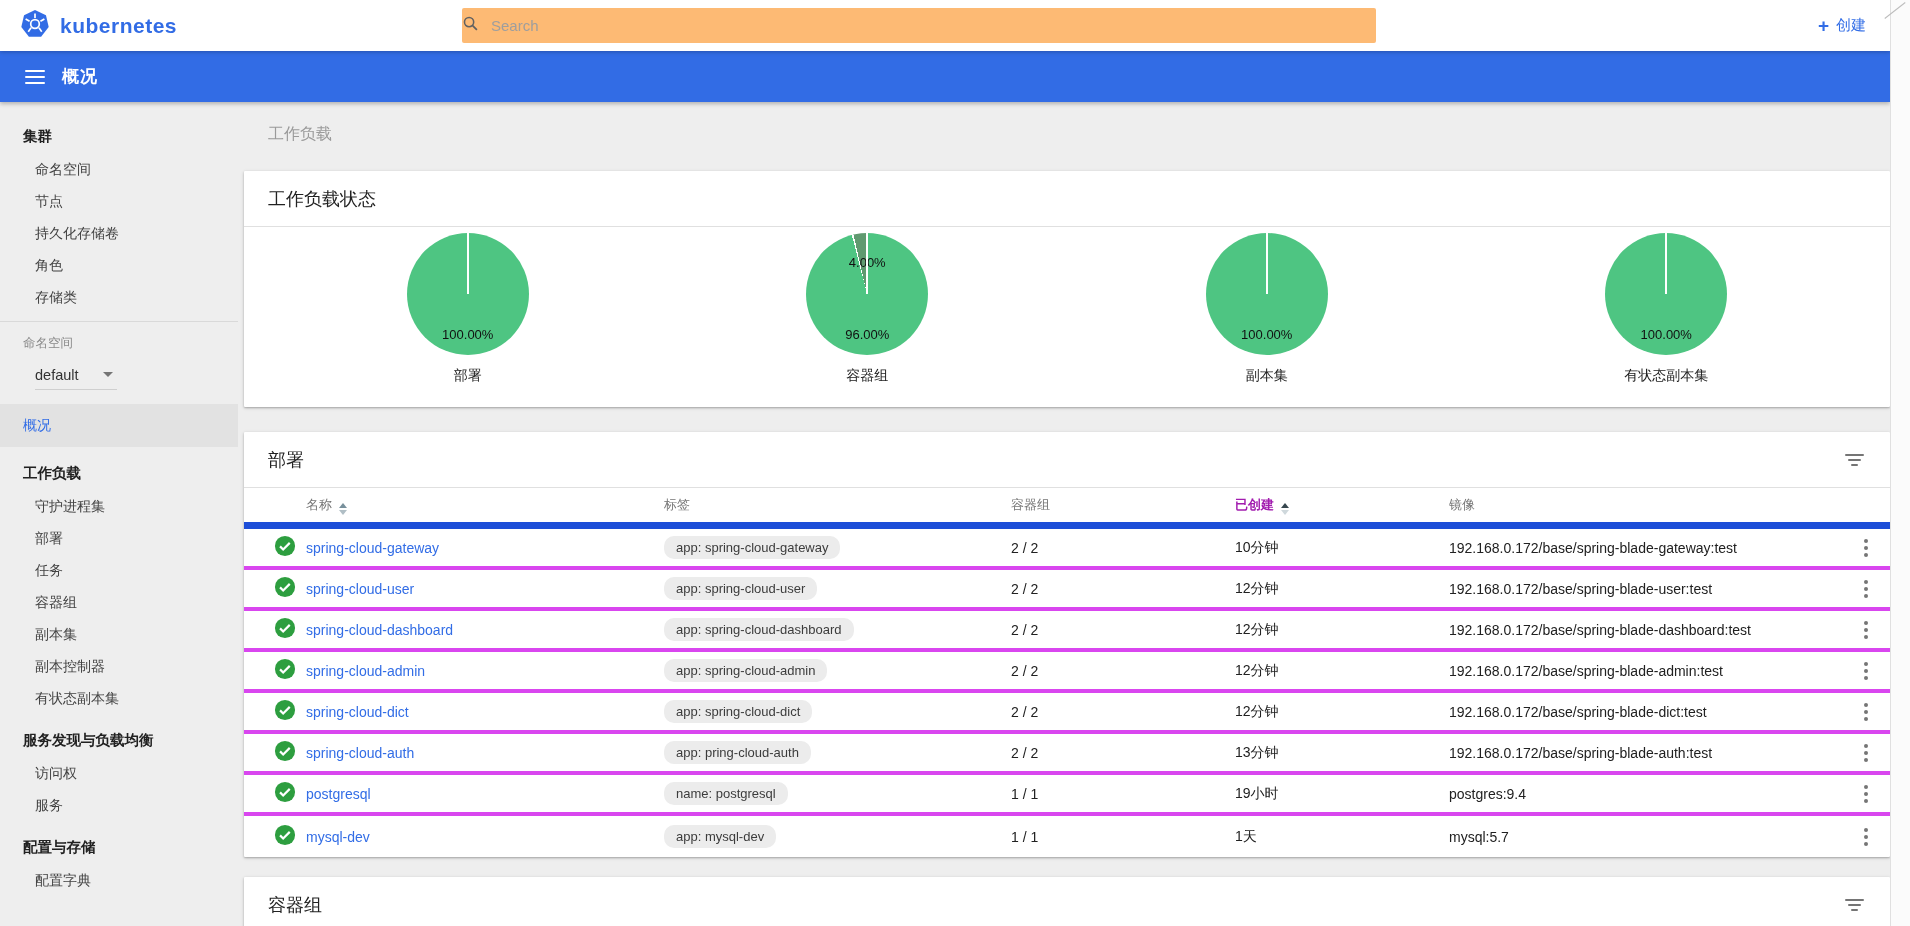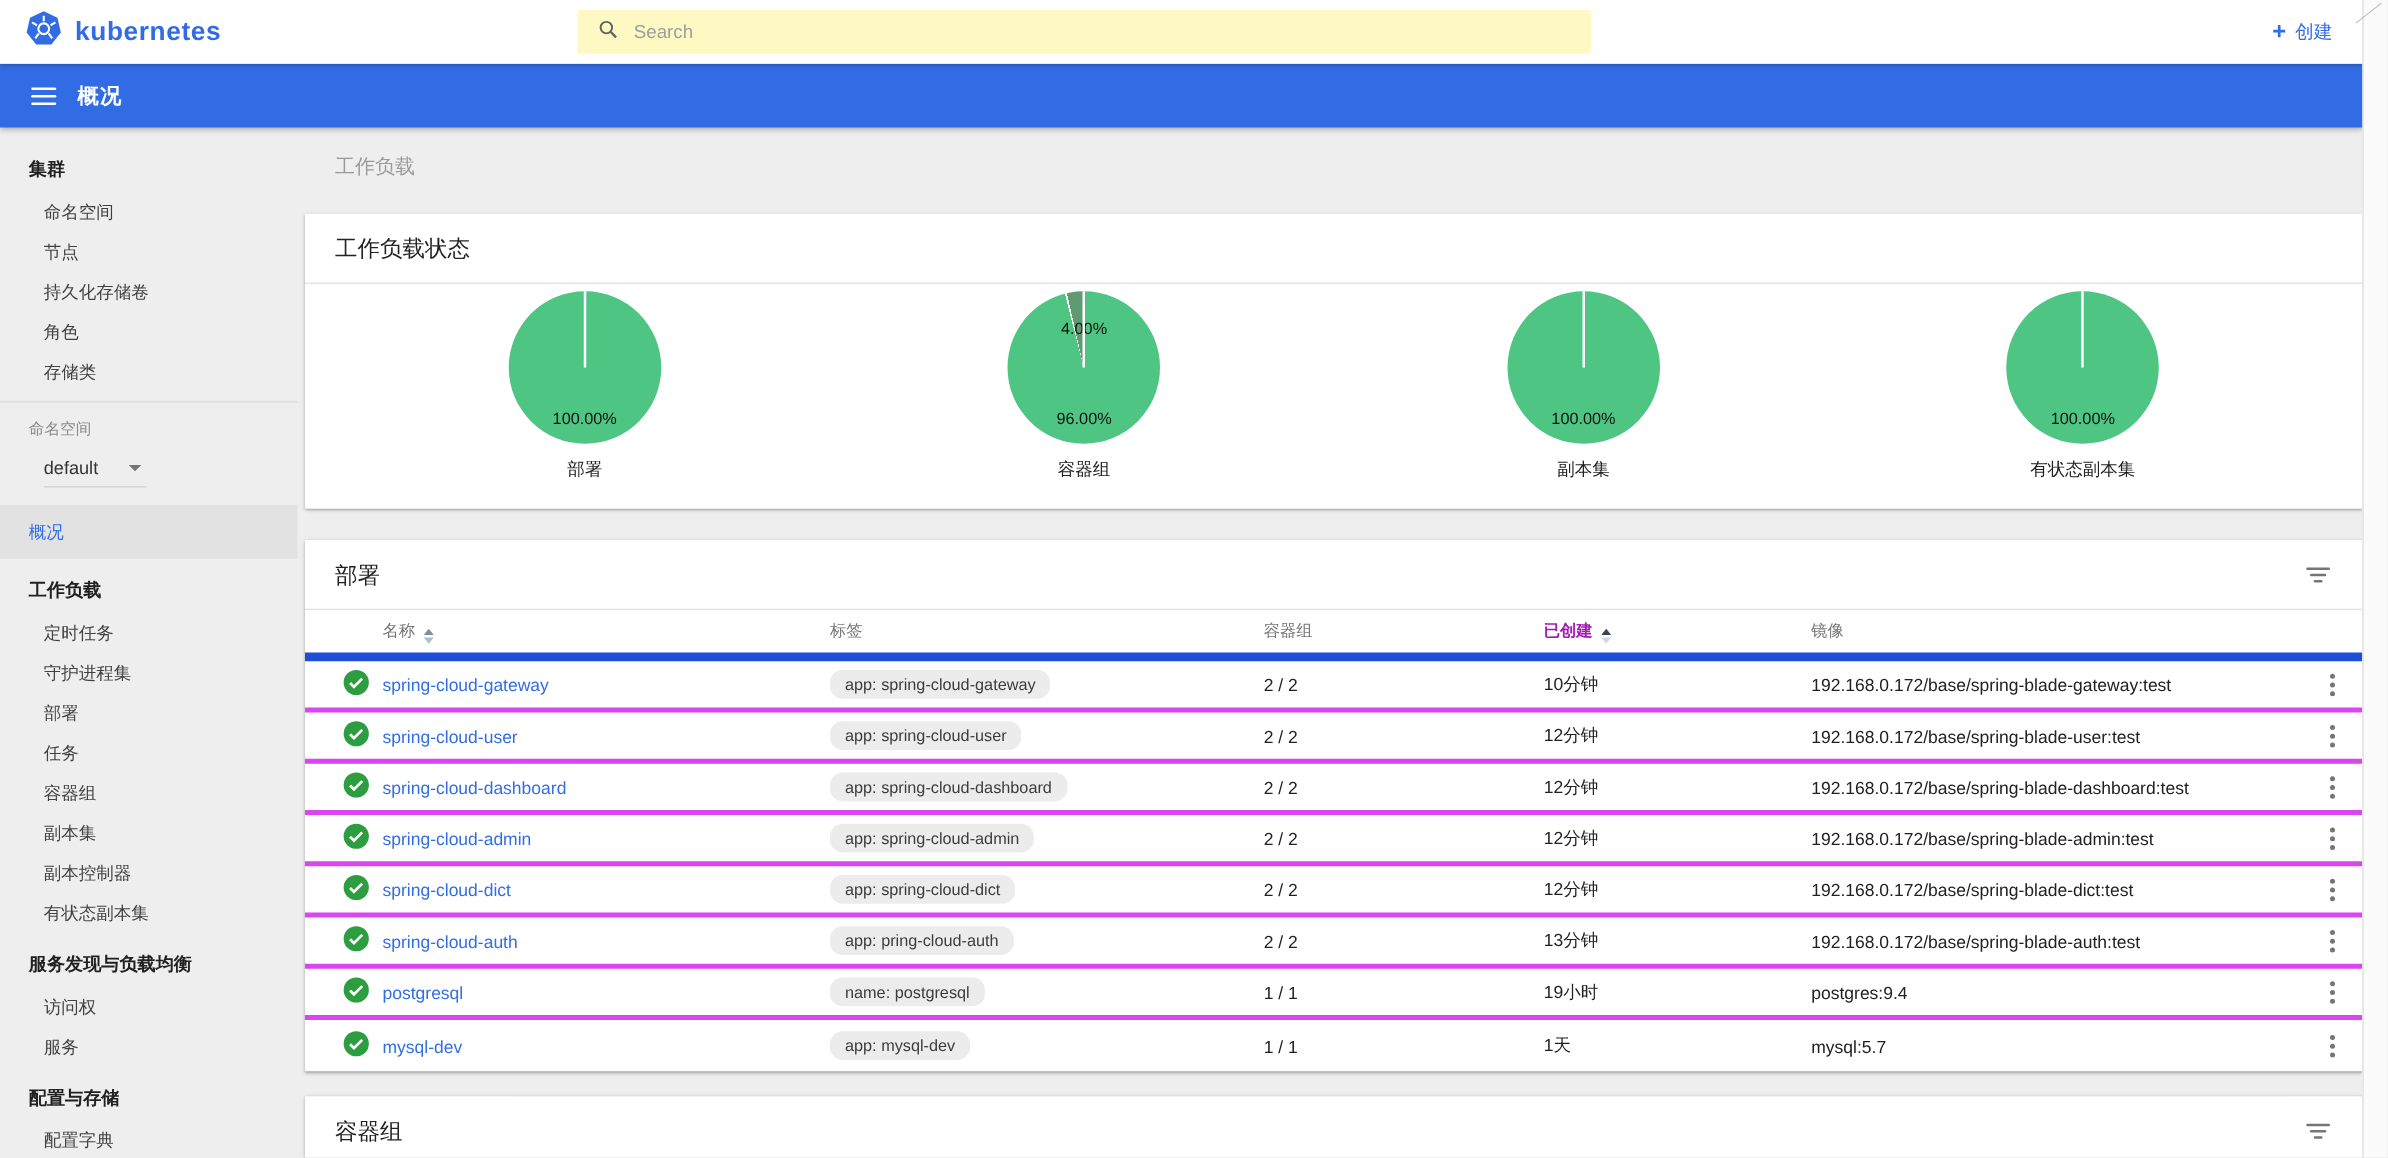--- a/index.html
+++ b/index.html
@@ -6,22 +6,22 @@
   html,body { width:1910px; height:926px; overflow:hidden; background:#eeeeee;
               font-family:"Liberation Sans","DejaVu Sans",sans-serif; }
 
   .app { position:relative; width:1910px; height:926px; overflow:hidden; }
 
   
   .topbar { position:relative; width:1890px; height:51px; background:#ffffff;
             box-shadow:0 1px 4px rgba(0,0,0,.25); z-index:5; }
   .brand { position:absolute; left:20px; top:0; height:51px; display:flex; align-items:center; gap:10px; }
   .brand-text { font-size:21px; font-weight:bold; color:#326ce5; letter-spacing:.5px; }
-  .search-box { position:absolute; left:462px; top:8px; width:811px; height:35px;
-                background:#fef9c3; border-radius:2px; display:flex; align-items:center; padding-left:16px; }
+  .search-box { position:absolute; left:462px; top:8px; width:914px; height:35px;
+                background:#fdba74; border-radius:2px; display:flex; align-items:center; padding-left:0; }
   .search-box input { border:none; outline:none; background:transparent; margin-left:12px;
                       font-size:15px; color:#424242; width:880px; font-family:inherit; }
   .search-box input::placeholder { color:#9e9e9e; }
   .create-btn { position:absolute; right:24px; top:0; height:51px; display:flex; align-items:center;
                 gap:7px; color:#326de6; font-size:15px; cursor:pointer; }
   .plus-icon { font-size:19px; line-height:19px; font-weight:bold; }
 
   
   .appbar { position:relative; width:1890px; height:51px; background:#326ce5; display:flex;
             align-items:center; padding-left:25px; box-shadow:0 2px 4px rgba(0,0,0,.25); z-index:4; }
@@ -160,21 +160,20 @@
         </div>
       <div class="side-divider"></div>
       <div class="ns-label">命名空间</div>
       <div class="ns-select">
         <span>default</span>
         <span class="caret-down"></span>
       </div>
       <div class="nav-active">概况</div>
       <div class="nav-group">
           <div class="nav-header">工作负载</div>
-          <div class="nav-item">定时任务</div>
           <div class="nav-item">守护进程集</div>
           <div class="nav-item">部署</div>
           <div class="nav-item">任务</div>
           <div class="nav-item">容器组</div>
           <div class="nav-item">副本集</div>
           <div class="nav-item">副本控制器</div>
           <div class="nav-item">有状态副本集</div>
         </div>
       <div class="nav-group">
           <div class="nav-header">服务发现与负载均衡</div>

